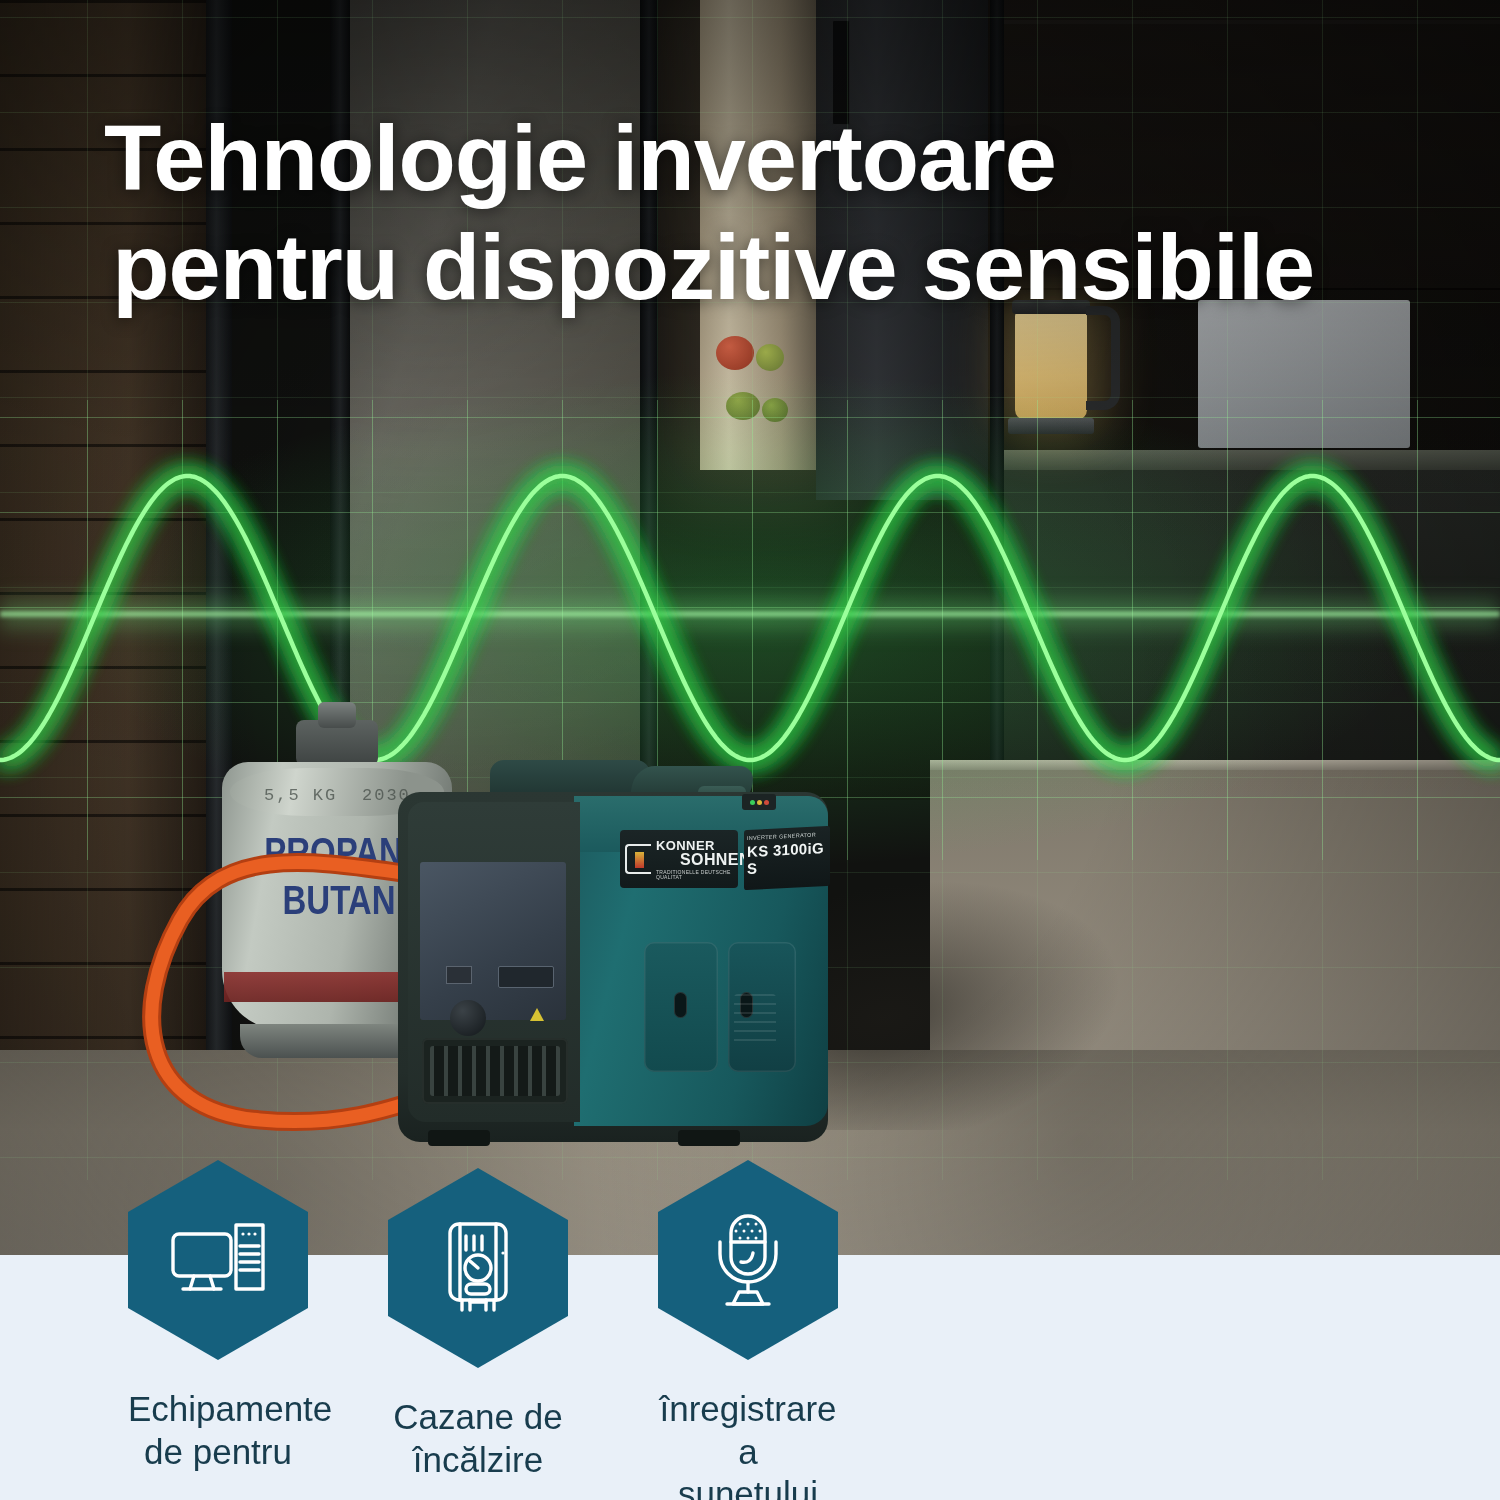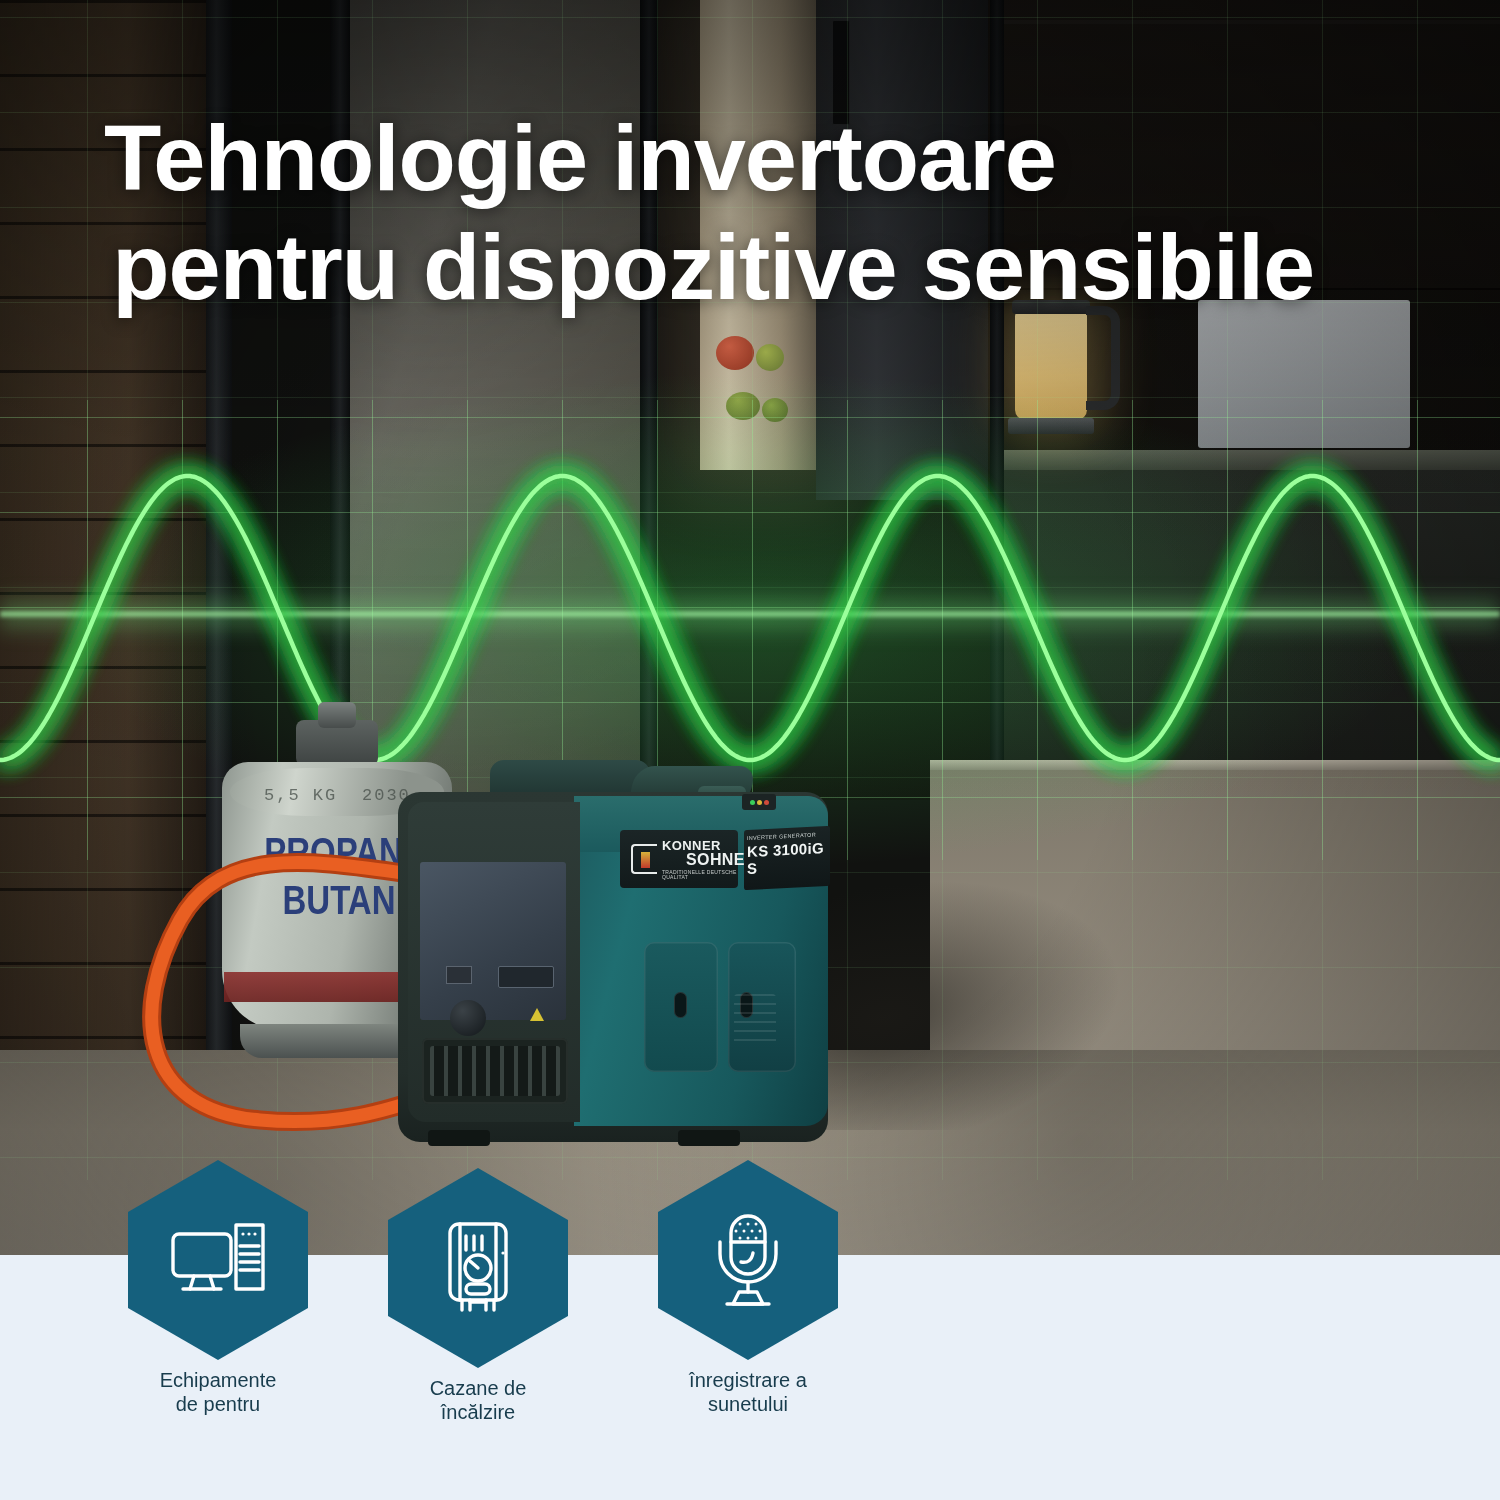--- a/index.html
+++ b/index.html
@@ -319,21 +319,21 @@
     background:#d7c233; clip-path:polygon(50% 0,100% 100%,0 100%);
   }
   .panel-red{
     position:absolute; left:48px; top:202px; width:11px; height:11px;
     border-radius:50%; background:#a6232b;
   }
   .gen-badge{
     position:absolute; left:222px; top:58px; width:118px; height:58px;
     background:linear-gradient(to bottom,#1b2526,#121a1b);
     border-radius:4px;
-    display:flex; align-items:center; gap:5px; padding:4px 11px;
+    display:flex; align-items:center; gap:5px; padding:4px 5px;
   }
   .badge-ks{
     width:26px; height:30px; flex:0 0 26px;
     border:2.5px solid #e8eceb; border-radius:4px 0 0 4px; border-right:none;
     position:relative;
   }
   .badge-ks::after{
     content:""; position:absolute; left:8px; top:6px; width:9px; height:16px;
     background:linear-gradient(to bottom,#d9b23a,#c0392b);
   }
@@ -429,22 +429,22 @@
     position:absolute; left:0; top:0; width:180px; height:200px;
     background:#15607d;
     clip-path:polygon(50% 0%, 100% 26%, 100% 74%, 50% 100%, 0% 74%, 0% 26%);
   }
   .hexicon{
     position:absolute; left:0; top:0; width:180px; height:200px;
     display:flex; align-items:center; justify-content:center;
   }
   .hexicon svg{ display:block; }
   .flabel{
-    margin-top:8px;
-    font-size:20px; line-height:1.22;
+    margin-top:28px;
+    font-size:35px; line-height:1.22;
     color:#183c4d;
     font-weight:normal;
   }
 </style>
 </head>
 <body>
 
 <div id="stage">
 
   <div class="scene">

